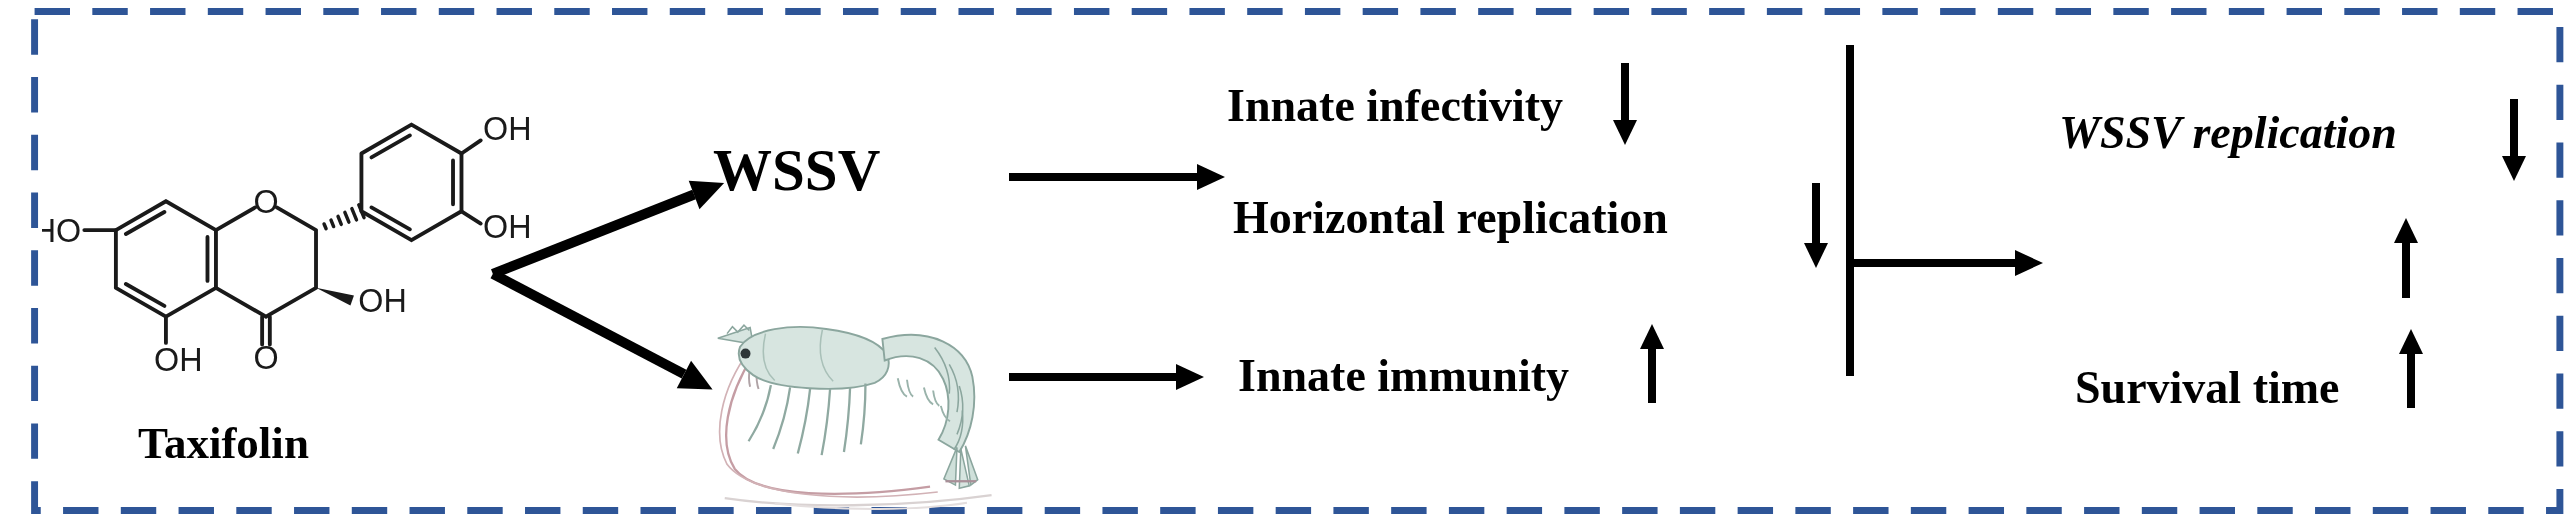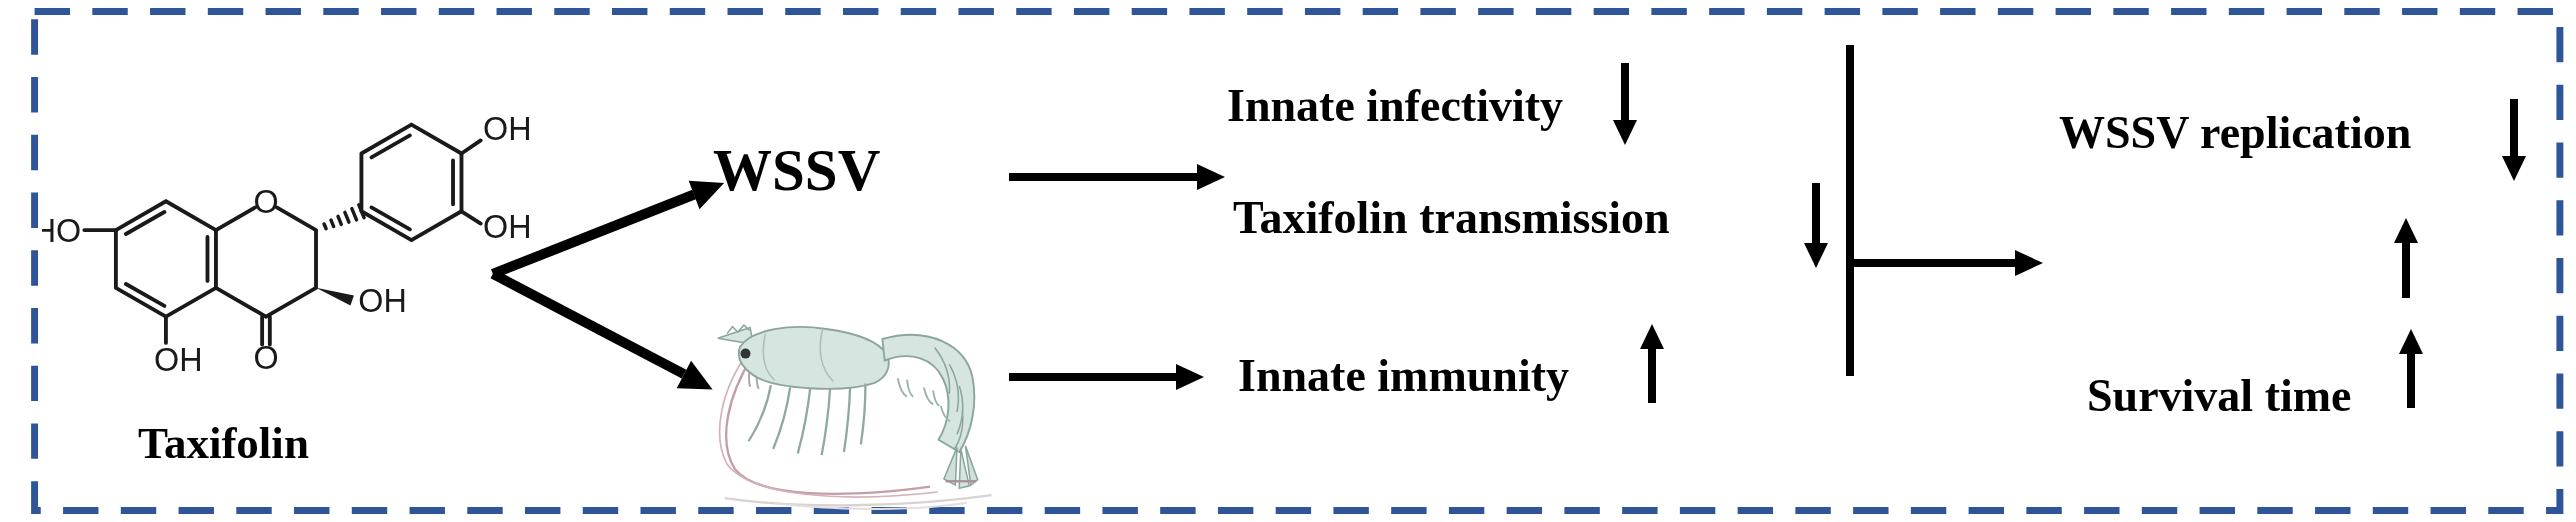--- a/index.html
+++ b/index.html
@@ -147,50 +147,50 @@
     <div class="shaft"></div>
     <div class="head"></div>
   </div>
 
   <div class="lbl" style="left:1227px;top:82px;">Innate infectivity</div>
   <div class="varrow" style="left:1612px;top:63px;height:82px;" data-dir="down">
     <div class="shaft"></div>
     <div class="head"></div>
   </div>
 
-  <div class="lbl" style="left:1233px;top:194px;">Taxifolin transmission</div>
+  <div class="lbl" style="left:1233px;top:194px;">Horizontal replication</div>
   <div class="varrow" style="left:1803px;top:183px;height:85px;" data-dir="down">
     <div class="shaft"></div>
     <div class="head"></div>
   </div>
 
   <div class="lbl" style="left:1238px;top:352px;">Innate immunity</div>
   <div class="varrow" style="left:1639px;top:324px;height:79px;" data-dir="up">
     <div class="shaft"></div>
     <div class="head"></div>
   </div>
 
   <div class="divider" style="left:1846px;top:45px;width:7.7px;height:331px;"></div>
 
   <div class="harrow" style="left:1853px;top:250px;width:190px;">
     <div class="shaft"></div>
     <div class="head"></div>
   </div>
 
-  <div class="lbl" style="left:2059px;top:109px;">WSSV replication</div>
+  <div class="lbl" style="left:2059px;top:109px;font-style:italic;">WSSV replication</div>
   <div class="varrow" style="left:2501px;top:99px;height:82px;" data-dir="down">
     <div class="shaft"></div>
     <div class="head"></div>
   </div>
 
   <div class="varrow" style="left:2393px;top:218px;height:80px;" data-dir="up">
     <div class="shaft"></div>
     <div class="head"></div>
   </div>
 
-  <div class="lbl" style="left:2075px;top:372px;margin-left:12px;">Survival time</div>
+  <div class="lbl" style="left:2075px;top:364px;">Survival time</div>
   <div class="varrow" style="left:2398px;top:329px;height:79px;" data-dir="up">
     <div class="shaft"></div>
     <div class="head"></div>
   </div>
 
 </div>
 
 
 </body></html>

